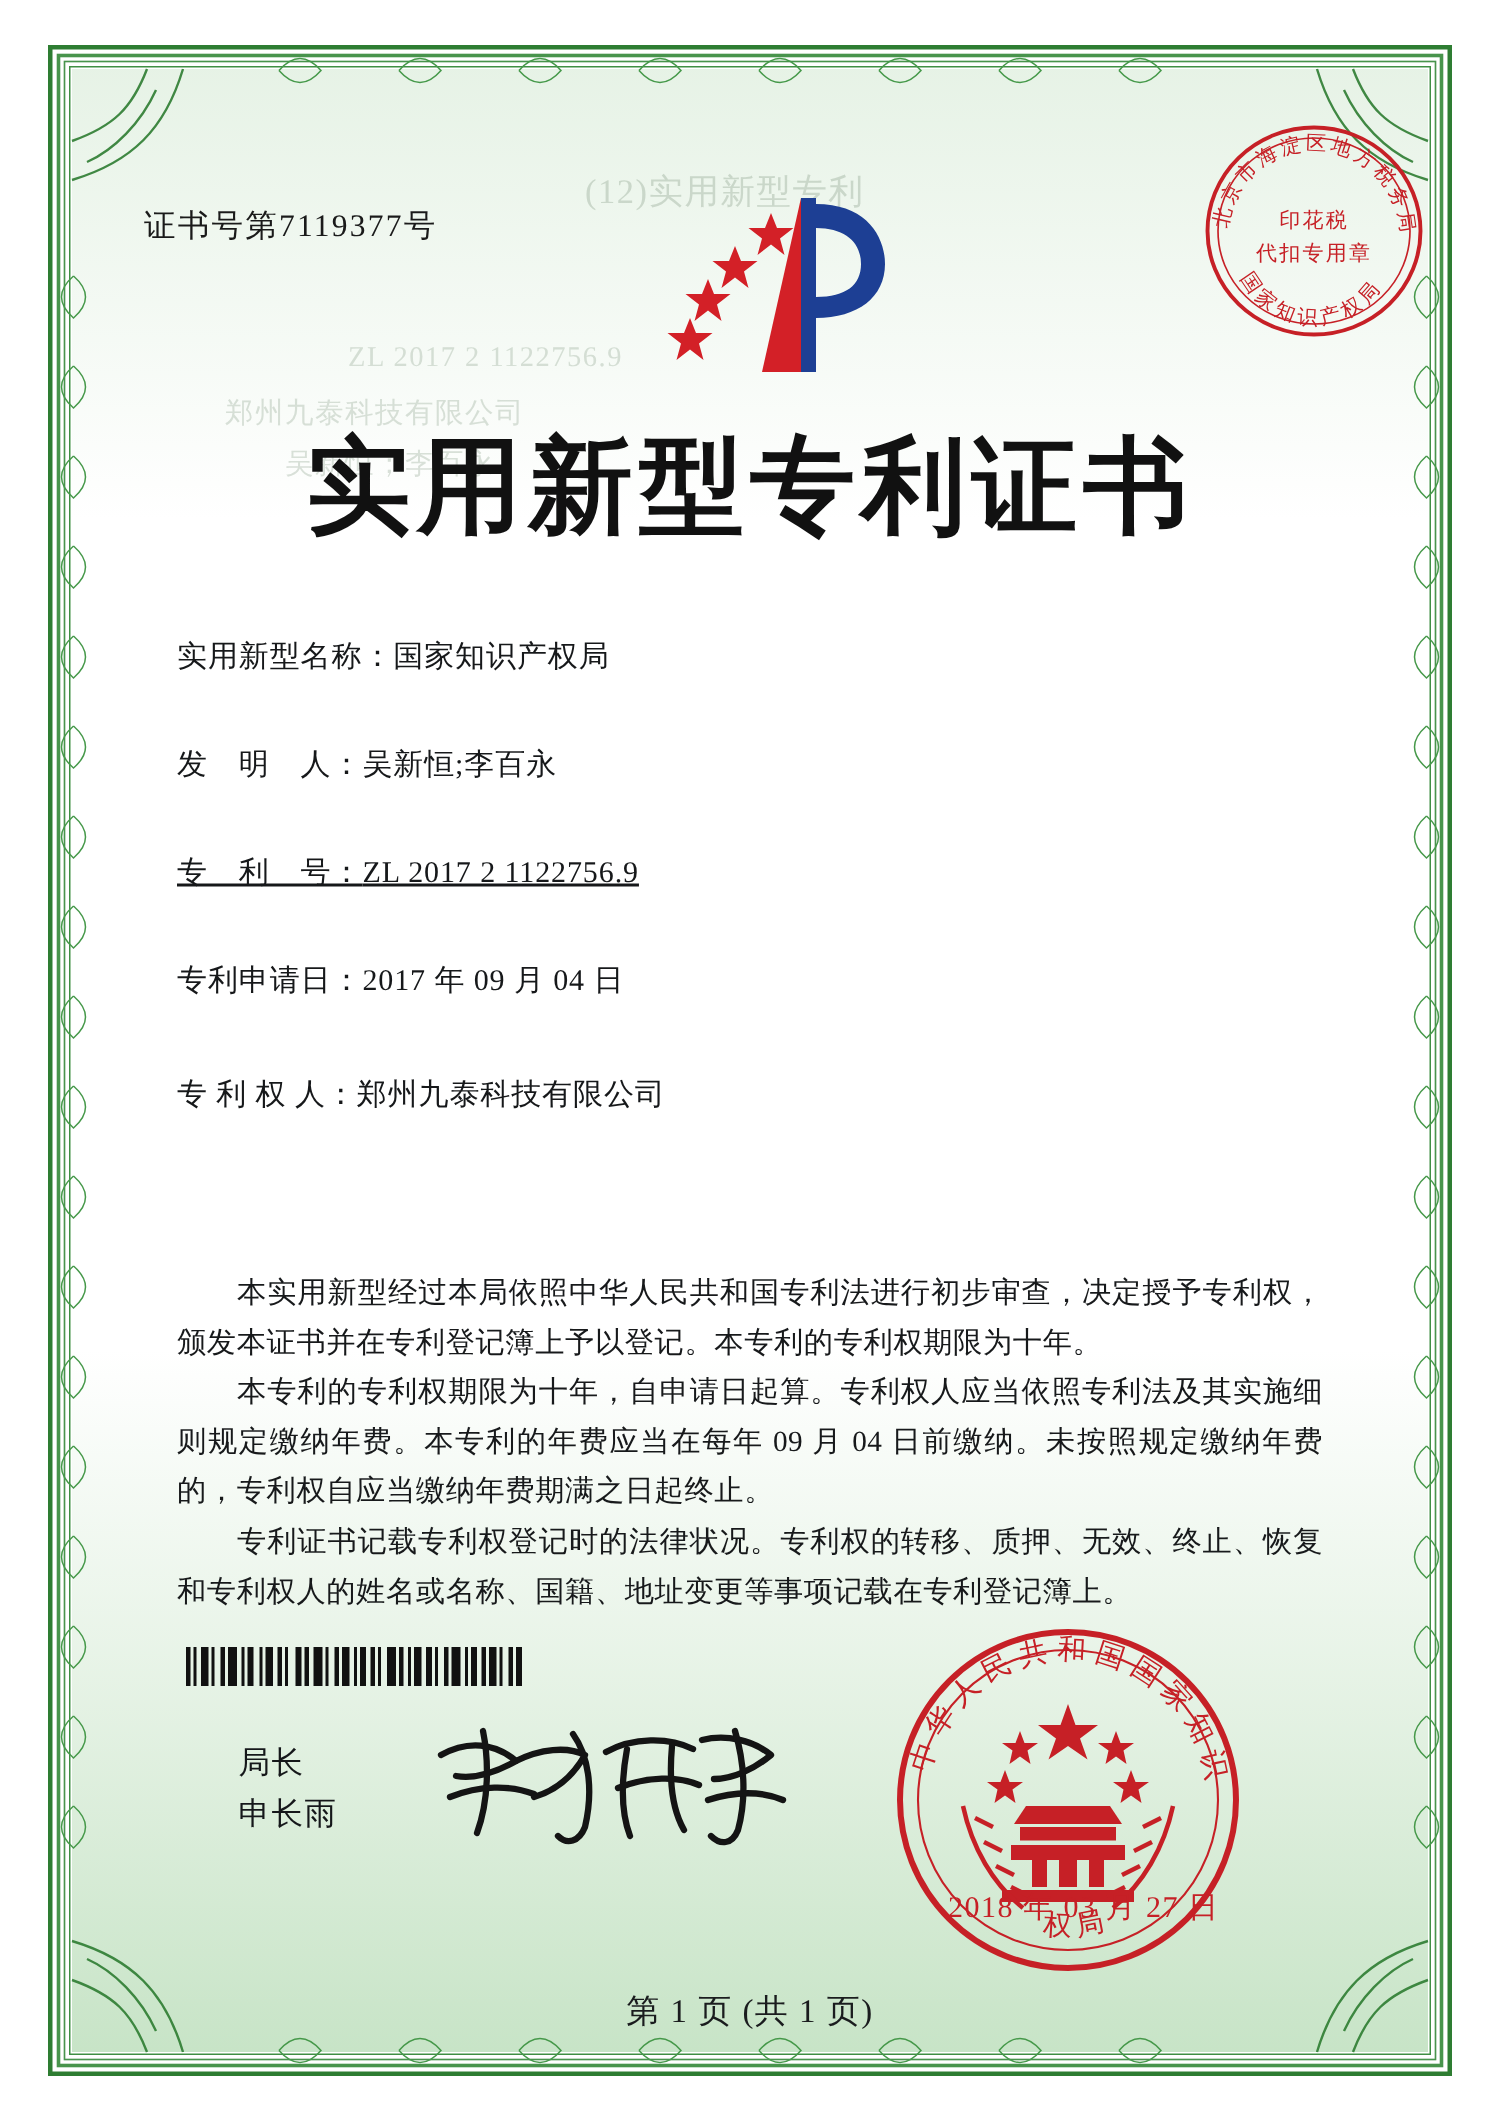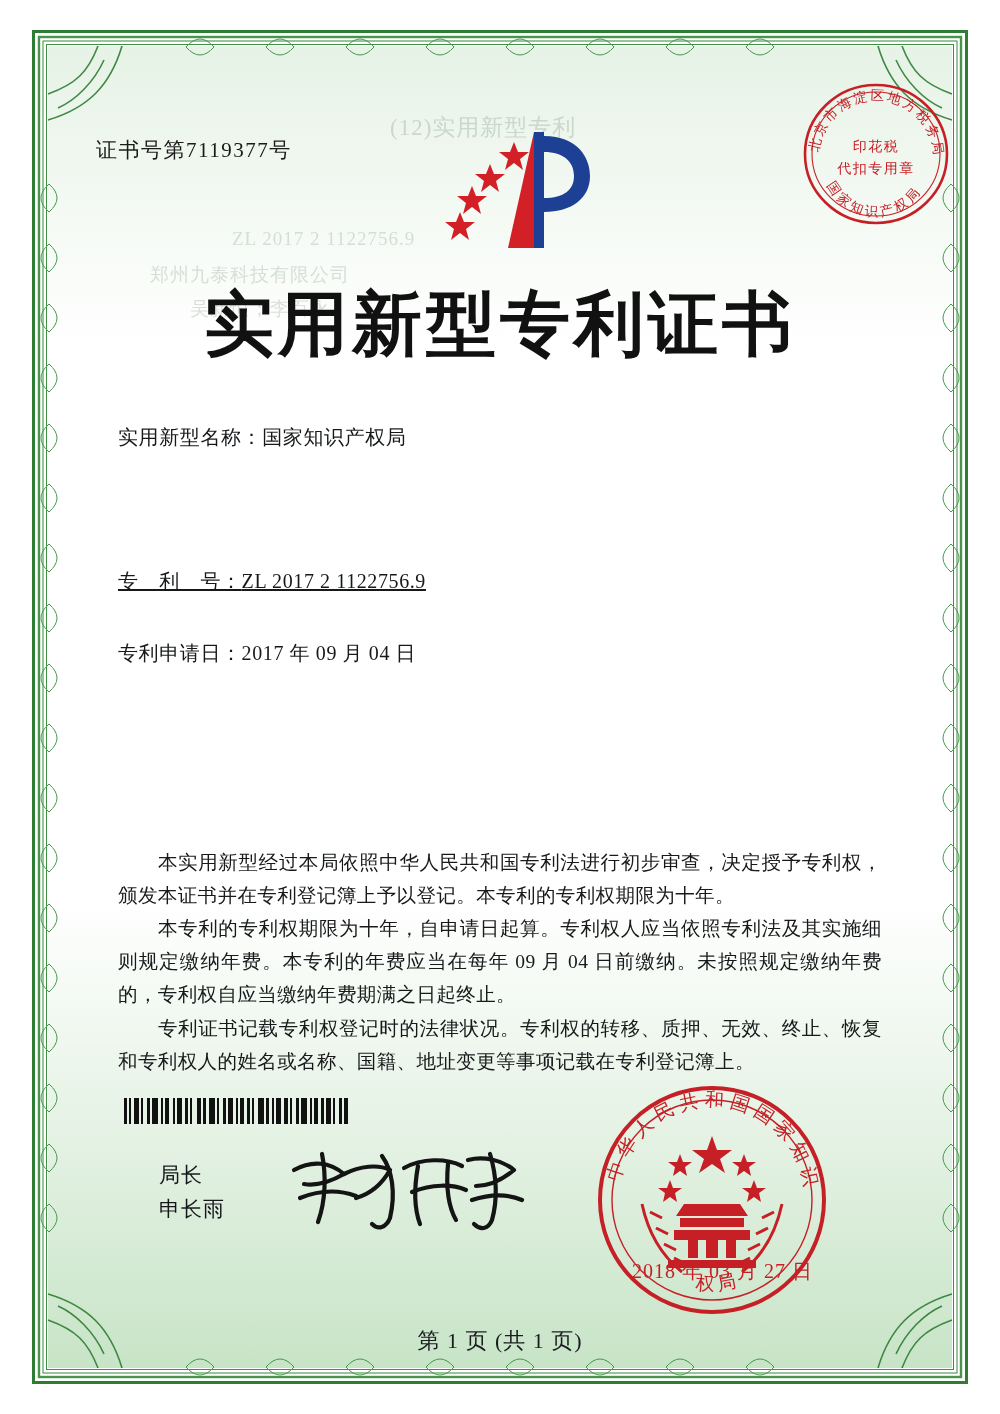--- a/index.html
+++ b/index.html
@@ -311,25 +311,31 @@
     </text>
     <text x="76" y="73" text-anchor="middle" font-size="14" fill="#c62026" letter-spacing="1.5" font-family="'Liberation Serif', serif">印花税</text>
     <text x="76" y="95" text-anchor="middle" font-size="14" fill="#c62026" letter-spacing="1.5" font-family="'Liberation Serif', serif">代扣专用章</text>
   </svg>
 
   <div class="main-title">实用新型专利证书</div>
 
   <div class="field f1">
     <span>实用新型名称：</span><span>国家知识产权局</span>
   </div>
+  <div class="field f2">
+    <span>发　明　人：</span><span>吴新恒;李百永</span>
+  </div>
   <div class="field f3">
     <span>专　利　号：</span><span>ZL 2017 2 1122756.9</span>
   </div>
   <div class="field f4">
     <span>专利申请日：</span><span>2017 年 09 月 04 日</span>
+  </div>
+  <div class="field f5">
+    <span>专 利 权 人：</span><span>郑州九泰科技有限公司</span>
   </div>
 
   <div class="para p1">本实用新型经过本局依照中华人民共和国专利法进行初步审查，决定授予专利权，颁发本证书并在专利登记簿上予以登记。本专利的专利权期限为十年。</div>
   <div class="para p2">本专利的专利权期限为十年，自申请日起算。专利权人应当依照专利法及其实施细则规定缴纳年费。本专利的年费应当在每年 09 月 04 日前缴纳。未按照规定缴纳年费的，专利权自应当缴纳年费期满之日起终止。</div>
   <div class="para p3">专利证书记载专利权登记时的法律状况。专利权的转移、质押、无效、终止、恢复和专利权人的姓名或名称、国籍、地址变更等事项记载在专利登记簿上。</div>
 
   <div class="barcode">
     <i style="width:3px"></i>
       <i style="width:2px;background:transparent"></i>
     <i style="width:2px"></i>

